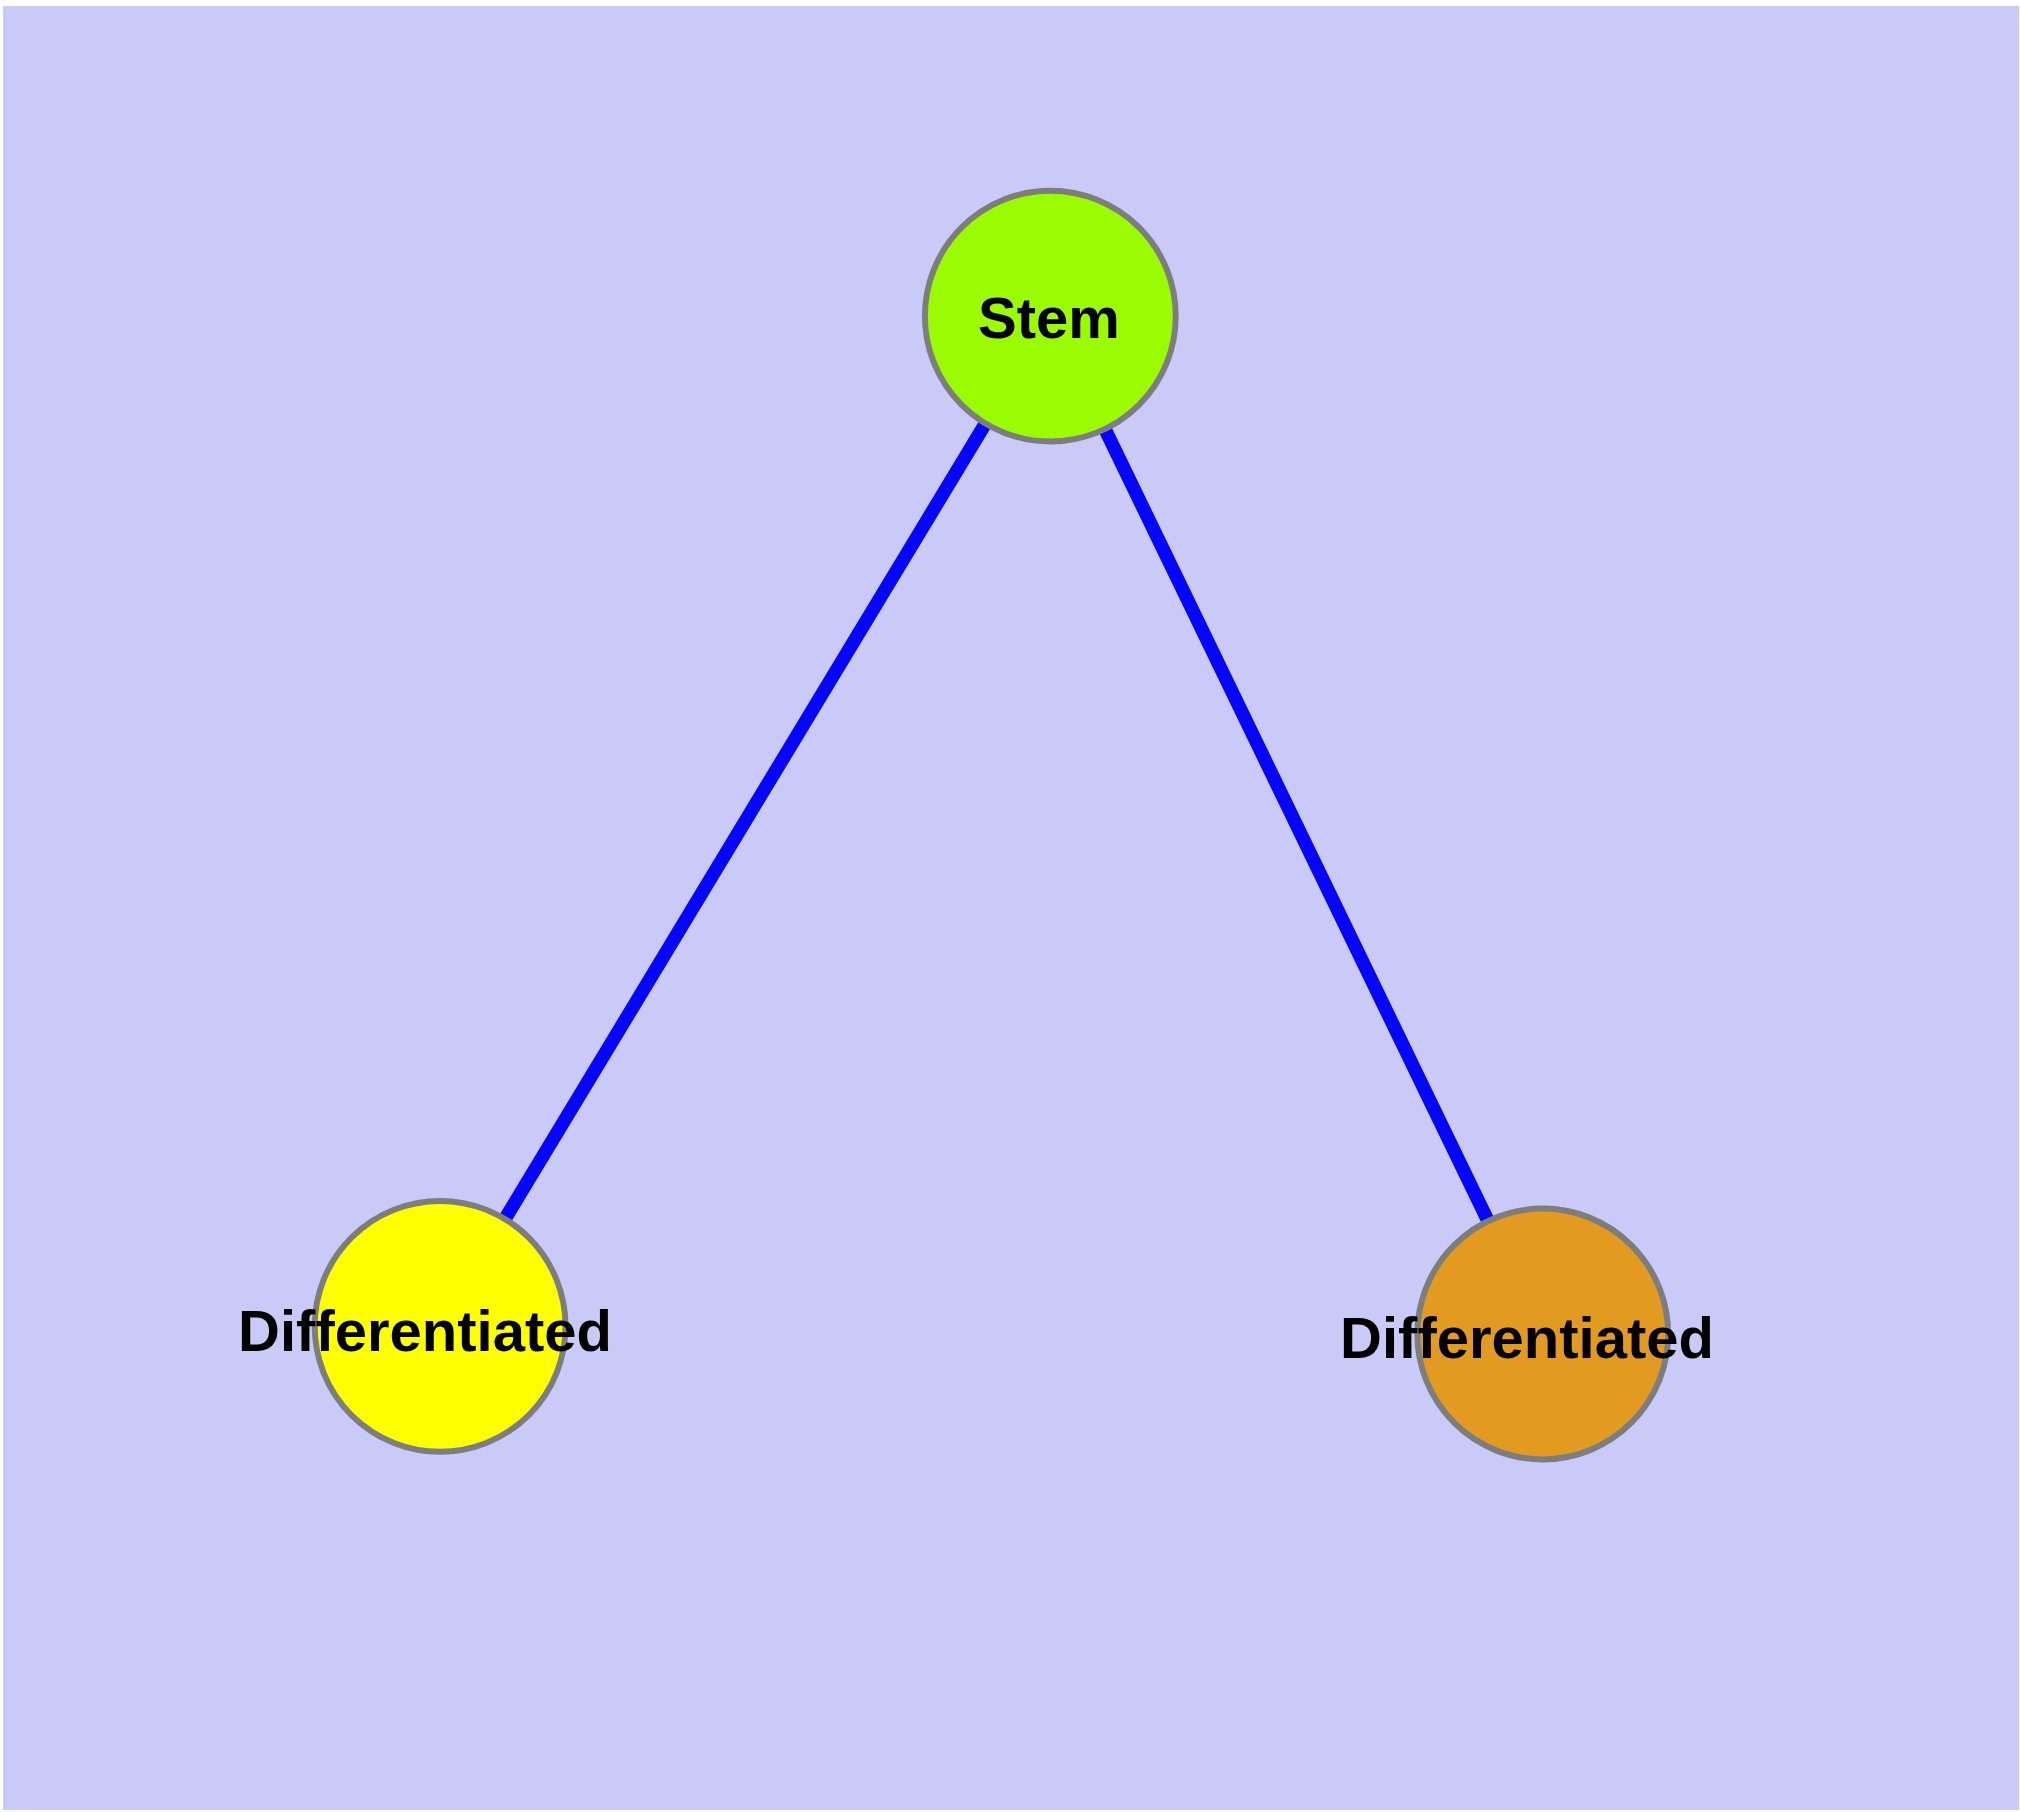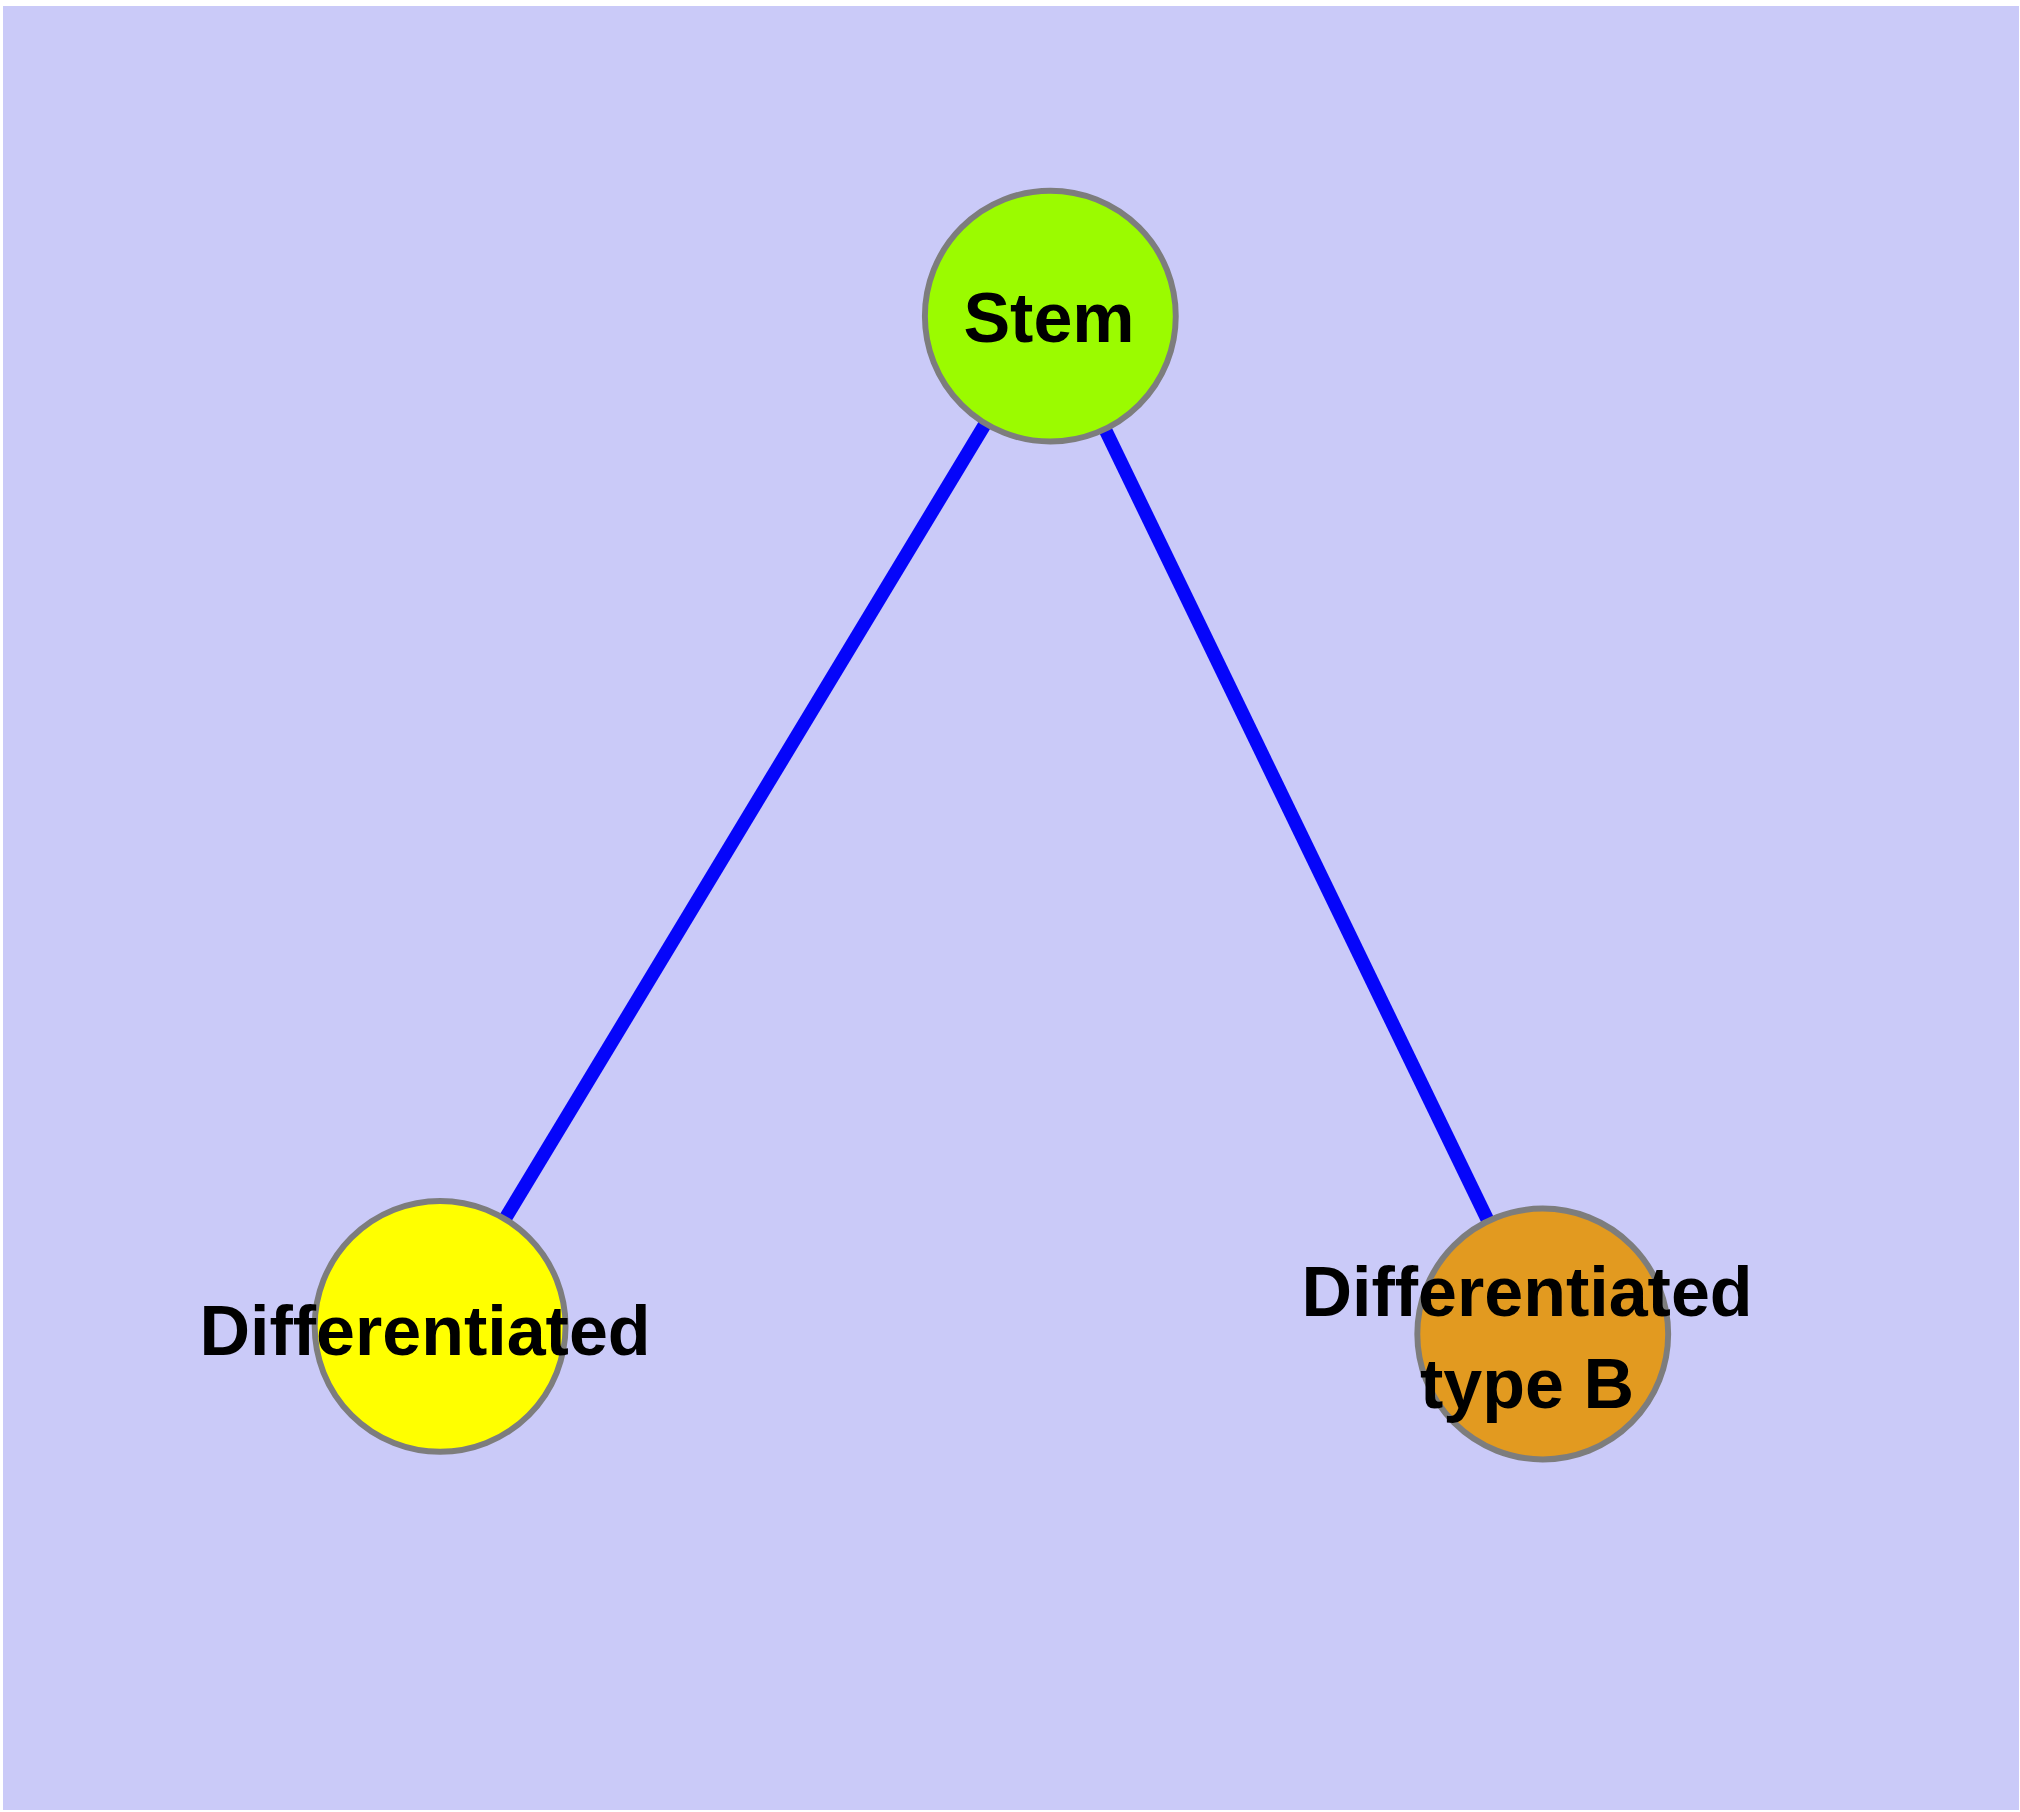--- a/index.html
+++ b/index.html
@@ -27,24 +27,24 @@
     position: absolute;
     left: 0;
     top: 0;
     width: 2021px;
     height: 1812px;
     display: block;
   }
   .node-label {
     position: absolute;
     transform: translate(-50%, -50%);
-    font-size: 70px;
+    font-size: 58px;
     font-weight: 700;
     line-height: 92px;
-    text-align: center;
+    text-align: left;
     white-space: nowrap;
     letter-spacing: 0px;
   }
 </style>
 </head>
 <body>
 
 <div id="screen" style="background-color: rgb(255, 255, 255);">
 
   <div id="panel" style="background-color: rgb(202, 202, 248);"></div>
@@ -60,17 +60,16 @@
   </svg>
 
   <div class="node-label" style="left: 1049px; top: 318px; color: rgb(0, 0, 0);">Stem</div>
 
   <div class="node-label" style="left: 425px; top: 1331px; color: rgb(0, 0, 0);">
     <div>Differentiated</div>
   </div>
 
   <div class="node-label" style="left: 1527px; top: 1338px; color: rgb(0, 0, 0);">
     <div>Differentiated</div>
-    <div>type B</div>
   </div>
 
 </div>
 
 
 </body></html>

